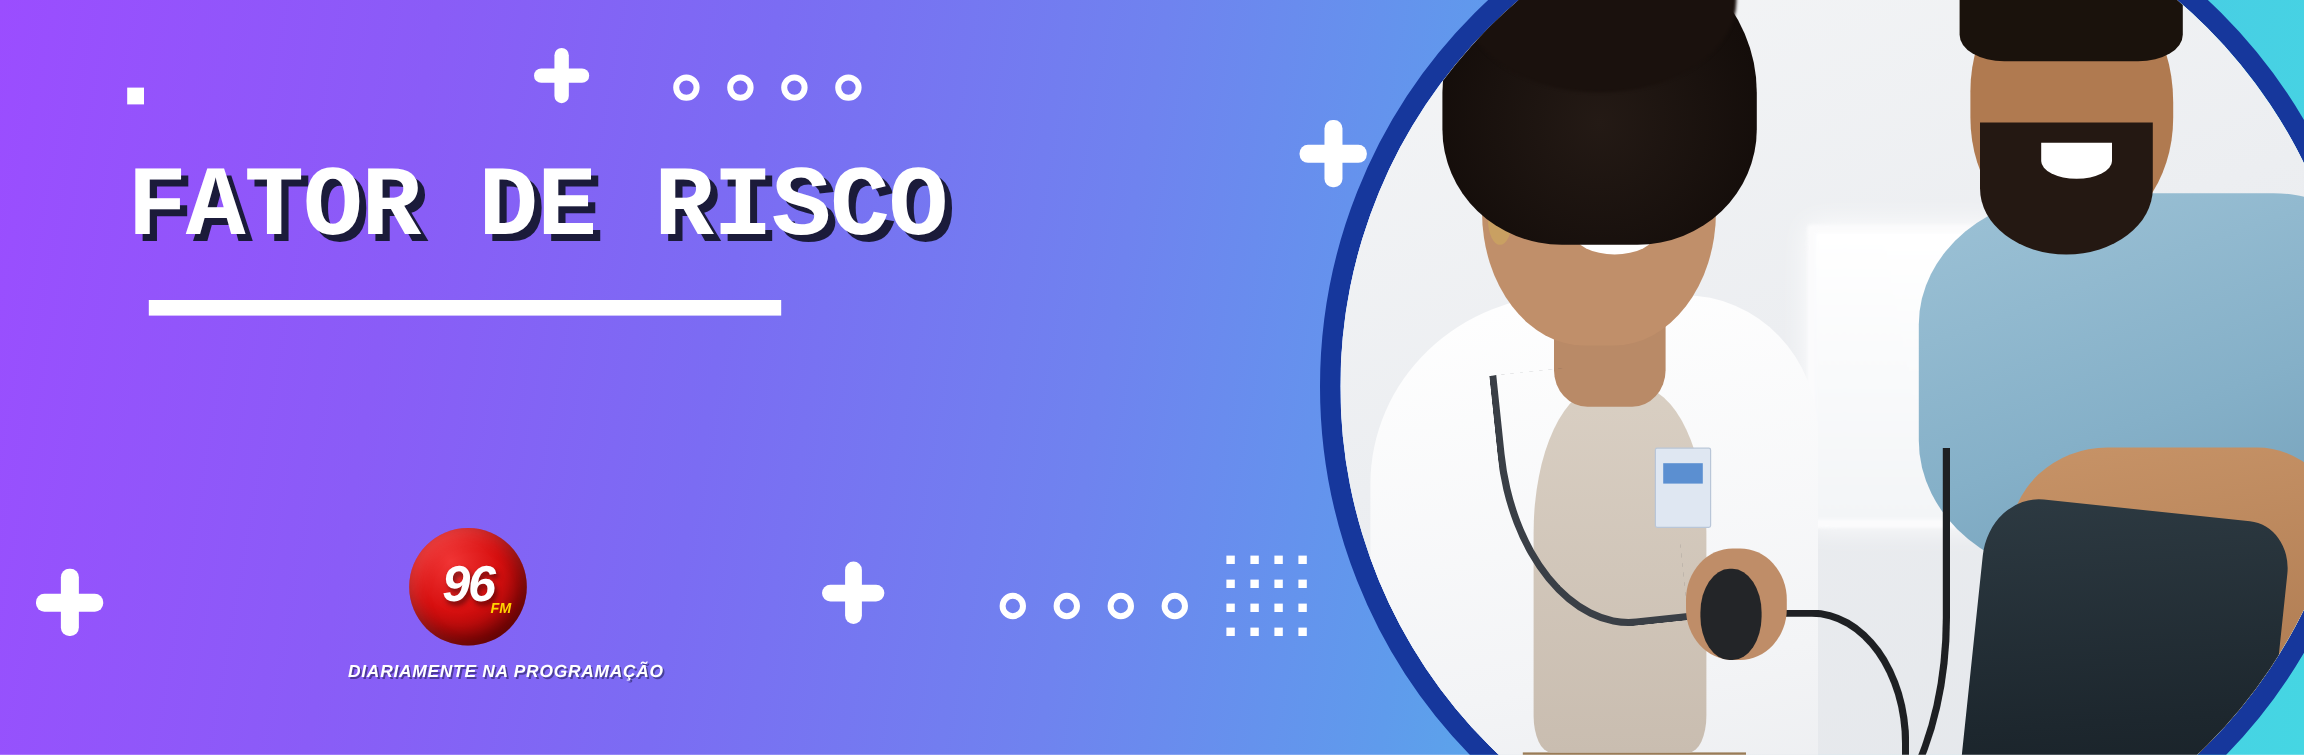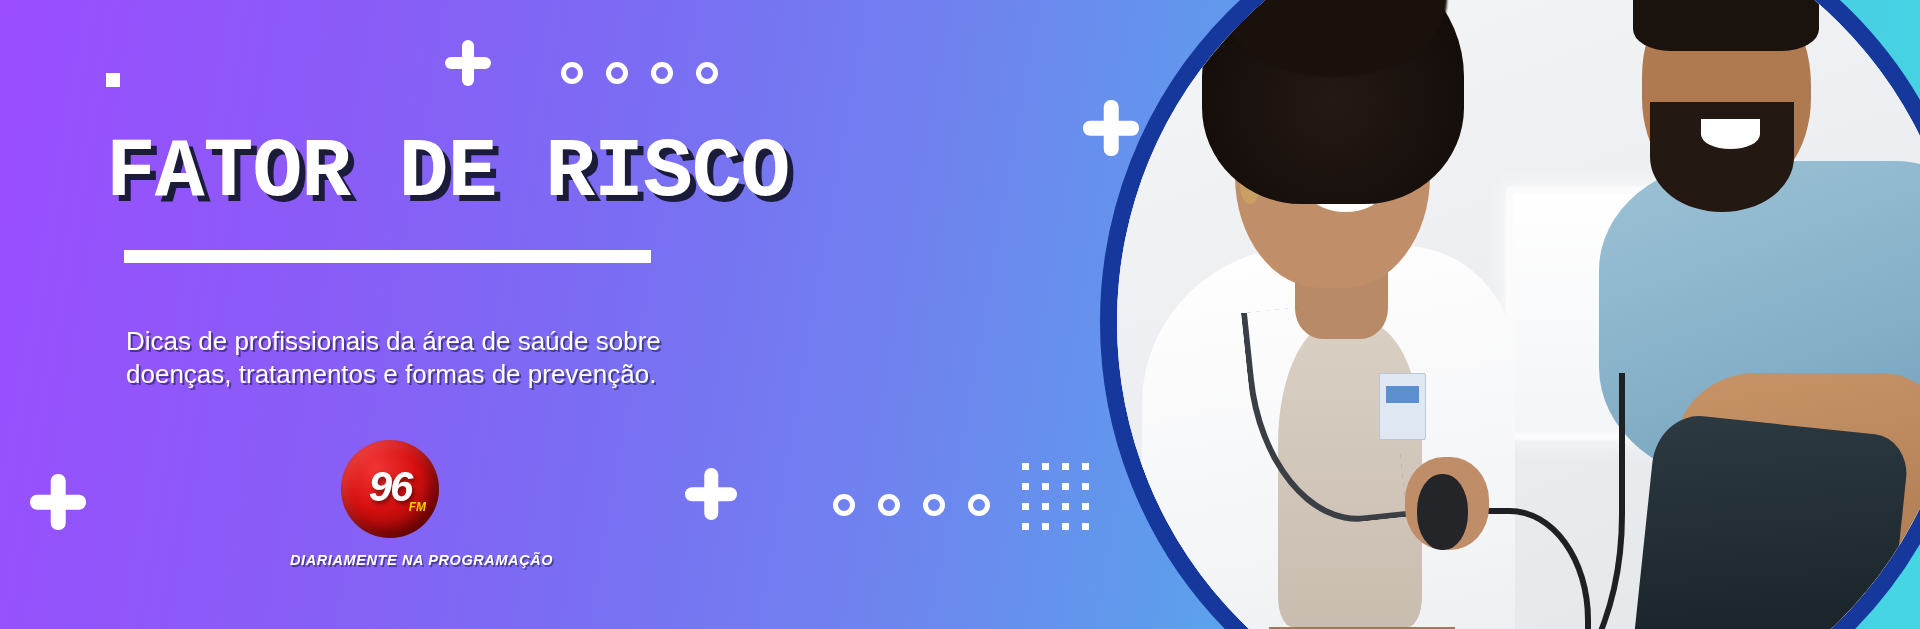--- a/index.html
+++ b/index.html
@@ -263,21 +263,20 @@
     <i></i>
       <i></i>
       <i></i>
       <i></i>
   </div>
 </div>
 
 <div class="text-block">
   <h1 class="title">FATOR DE RISCO</h1>
   <div class="title-rule"></div>
-  <p class="subtitle">Dicas de profissionais da área de saúde sobre doenças, tratamentos e formas de prevenção.</p>
 
   <div class="logo-wrap">
     <div class="logo-circle">
       <span class="logo-96">96</span>
       <span class="logo-fm">FM</span>
     </div>
     <div class="logo-tag">DIARIAMENTE NA PROGRAMAÇÃO</div>
   </div>
 </div>
 

